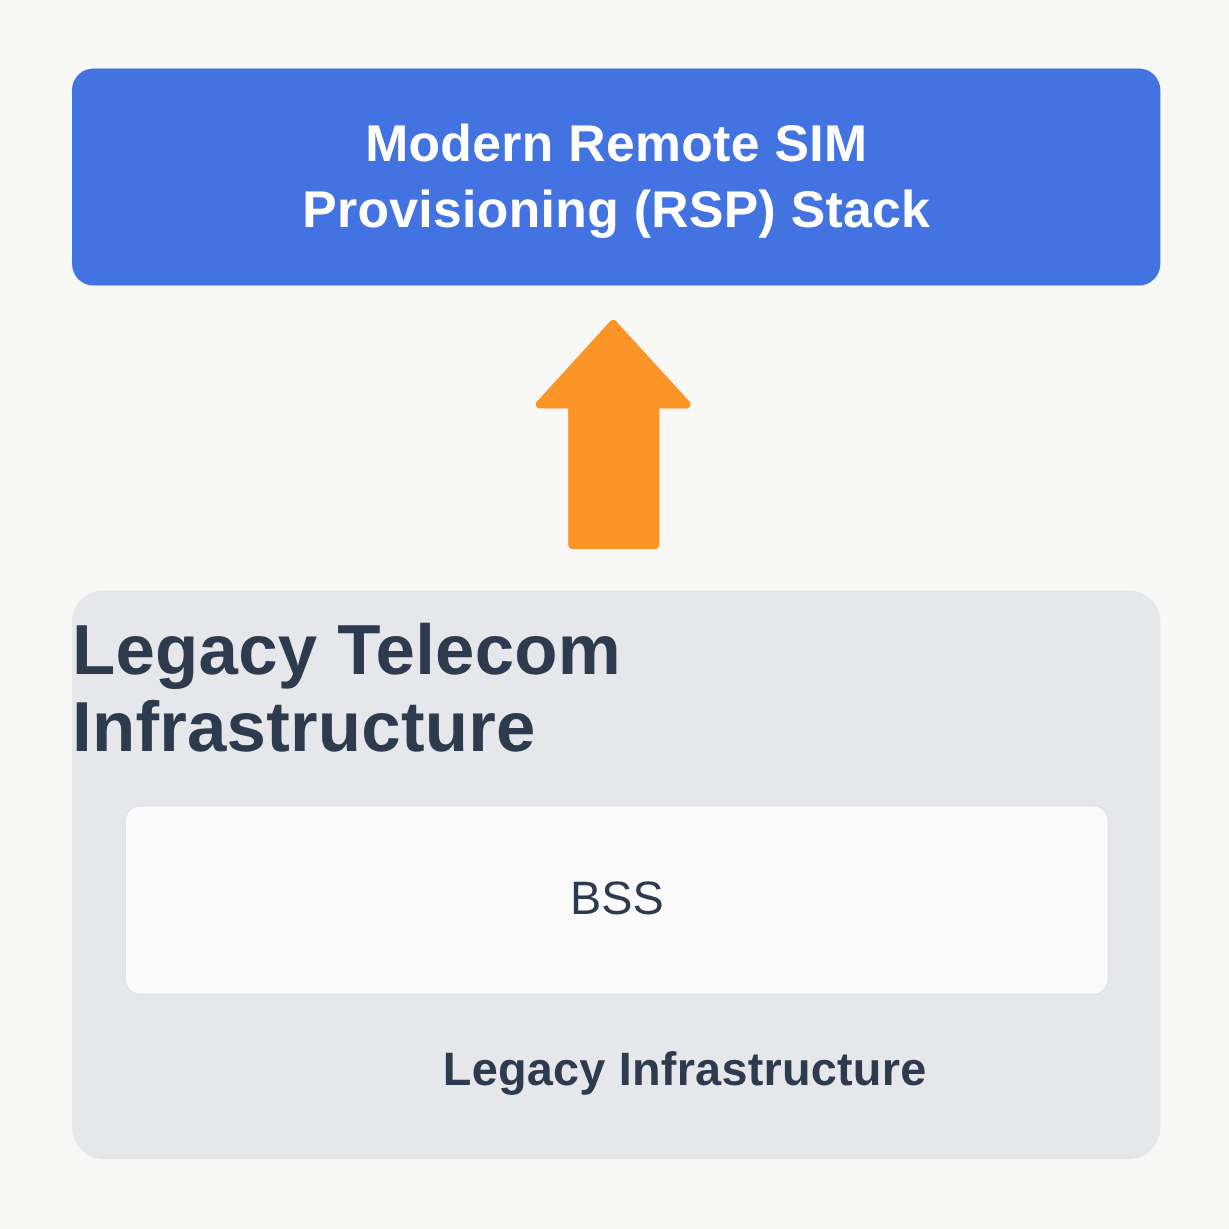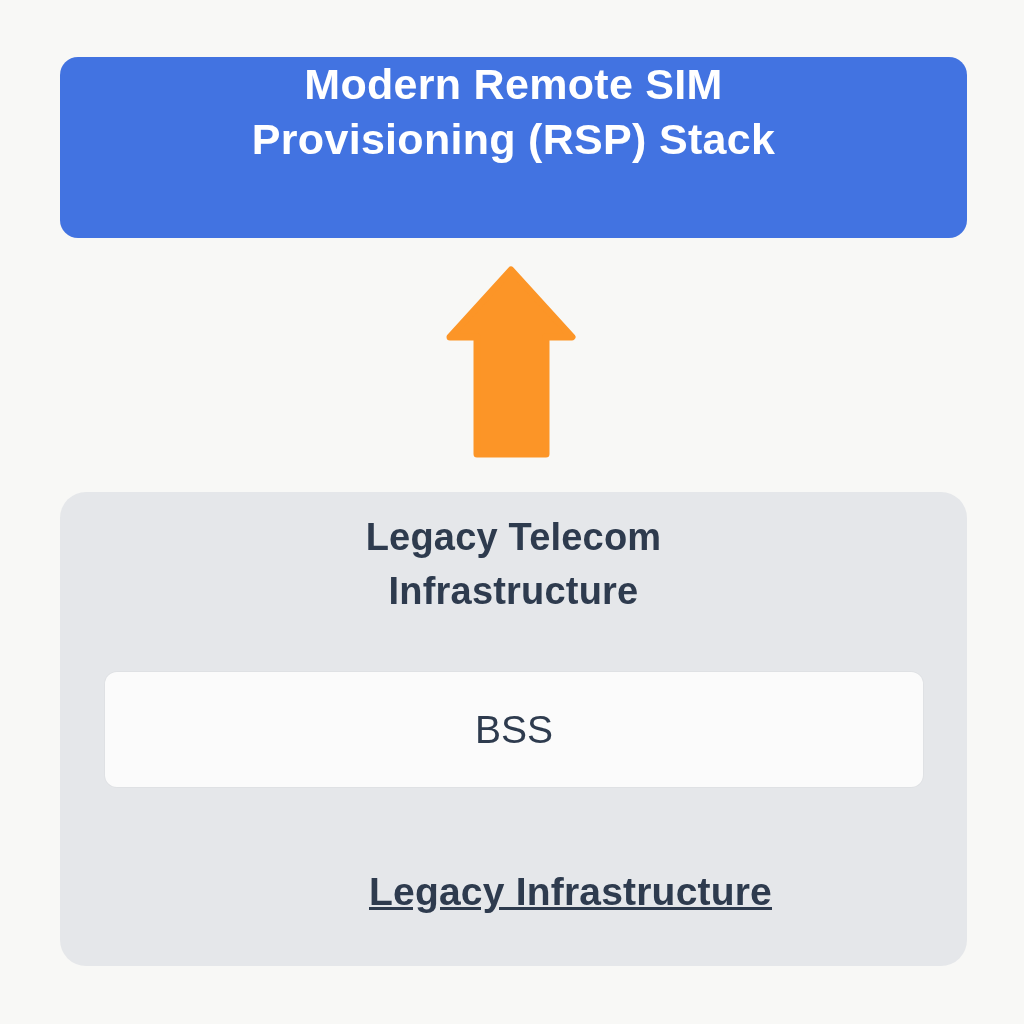--- a/index.html
+++ b/index.html
@@ -18,20 +18,21 @@
   
   .modern-box {
     position: absolute;
     left: 60px;
     top: 57px;
     width: 907px;
     height: 181px;
     background: #4273E1;
     border-radius: 18px;
     display: flex;
+    align-items: center;
     justify-content: center;
   }
   .modern-box .label {
     color: #FFFFFF;
     font-size: 43px;
     font-weight: 700;
     line-height: 55px;
     text-align: center;
     white-space: pre-line;
     letter-spacing: 0.3px;
@@ -54,34 +55,34 @@
     width: 907px;
     height: 474px;
     background: #E5E7EA;
     border-radius: 26px;
   }
   .legacy-title {
     position: absolute;
     top: 18px;
     left: 0;
     right: 0;
-    text-align: center;
+    text-align: left;
     color: #2E3B4E;
-    font-size: 38px;
+    font-size: 59px;
     font-weight: 700;
-    line-height: 54px;
+    line-height: 64px;
     white-space: pre-line;
     letter-spacing: 0.2px;
   }
   .cards-row {
     position: absolute;
     top: 180px;
     left: 45px;
     right: 44px;
-    height: 115px;
+    height: 156px;
     display: flex;
     gap: 20px;
   }
   .component-card {
     flex: 1;
     background: #FBFBFB;
     border-radius: 12px;
     box-shadow: 0 0 0 1px rgba(0,0,0,0.025);
     display: flex;
     align-items: center;
@@ -94,21 +95,20 @@
     position: absolute;
     top: 378px;
     left: 0;
     right: 0;
     text-align: center;
     color: #2E3B4E;
     font-size: 39px;
     font-weight: 700;
     transform: translateX(57px);
     letter-spacing: 0.2px;
-    text-decoration: underline;
   }
 </style>
 </head>
 <body>
 
 <div class="modern-box">
   <div class="label">Modern Remote SIM
 Provisioning (RSP) Stack</div>
 </div>
 

